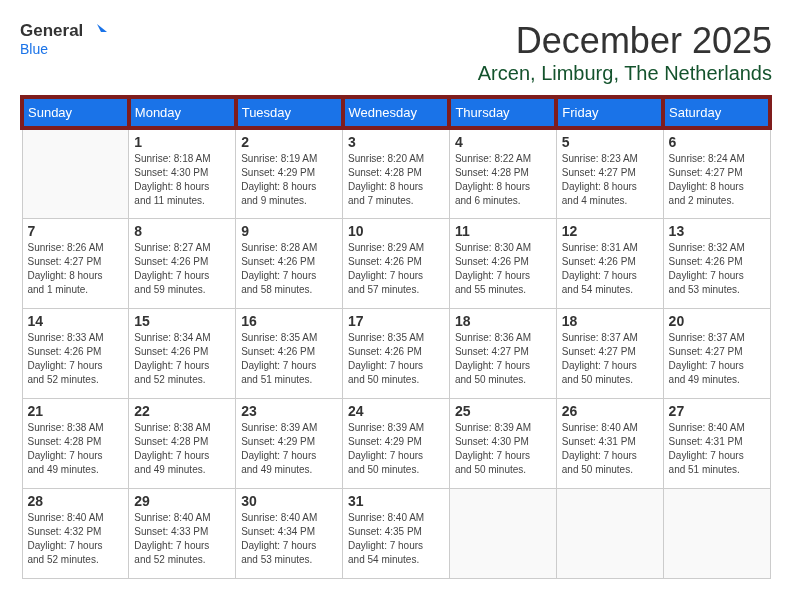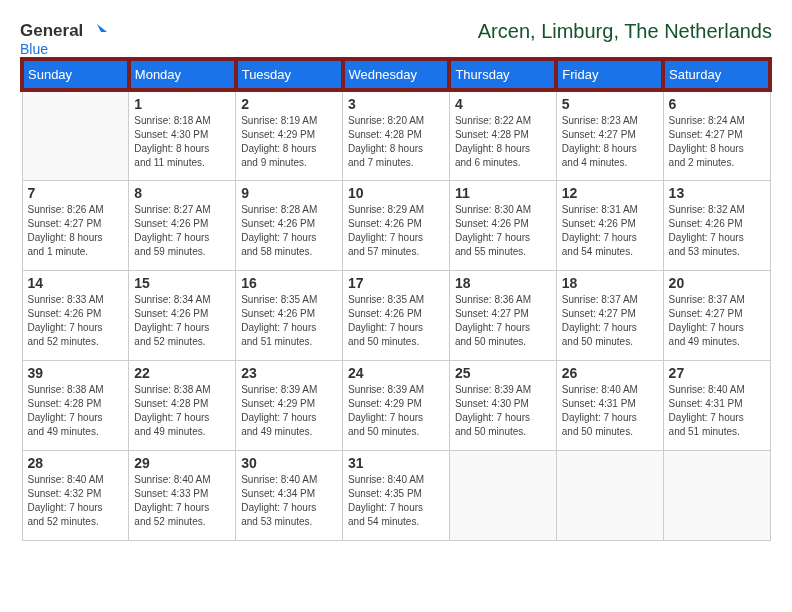--- a/index.html
+++ b/index.html
@@ -7,20 +7,21 @@
       font-family: Arial, sans-serif;
       background: #fff;
       width: 792px;
       min-height: 612px;
       padding: 20px;
     }
     .header-area {
       display: flex;
       justify-content: space-between;
       align-items: flex-start;
+      margin-bottom: 10px;
     }
     .logo {
       display: flex;
       align-items: center;
       gap: 4px;
     }
     .title-area {
       text-align: right;
     }
     .month-title {
@@ -78,20 +79,21 @@
     <div style="display:flex;align-items:center;gap:2px;">
       <span style="font-size:17px;font-weight:bold;color:#333;">General</span>
       <svg width="22" height="22" viewBox="0 0 22 22">
         <polygon points="12,4 22,12 16,12" fill="#1a73e8"></polygon>
       </svg>
     </div>
     <span style="font-size:14px;font-weight:normal;color:#1a73e8;">Blue</span>
   </div>
 </div>
   <div class="title-area">
+    <div class="month-title">December 2025</div>
     <div class="subtitle">Arcen, Limburg, The Netherlands</div>
   </div>
 </div>
 
 <table class="calendar">
   <thead>
     <tr>
     <th>Sunday</th>
         <th>Monday</th>
         <th>Tuesday</th>
@@ -184,21 +186,21 @@
           <span class="day-num">18</span>
           <div class="cell-info">Sunrise: 8:37 AM<br>Sunset: 4:27 PM<br>Daylight: 7 hours<br>and 50 minutes.</div>
         </td>
         <td>
           <span class="day-num">20</span>
           <div class="cell-info">Sunrise: 8:37 AM<br>Sunset: 4:27 PM<br>Daylight: 7 hours<br>and 49 minutes.</div>
         </td>
       </tr>
       <tr>
         <td>
-          <span class="day-num">39</span>
+          <span class="day-num">21</span>
           <div class="cell-info">Sunrise: 8:38 AM<br>Sunset: 4:28 PM<br>Daylight: 7 hours<br>and 49 minutes.</div>
         </td>
         <td>
           <span class="day-num">22</span>
           <div class="cell-info">Sunrise: 8:38 AM<br>Sunset: 4:28 PM<br>Daylight: 7 hours<br>and 49 minutes.</div>
         </td>
         <td>
           <span class="day-num">23</span>
           <div class="cell-info">Sunrise: 8:39 AM<br>Sunset: 4:29 PM<br>Daylight: 7 hours<br>and 49 minutes.</div>
         </td>

